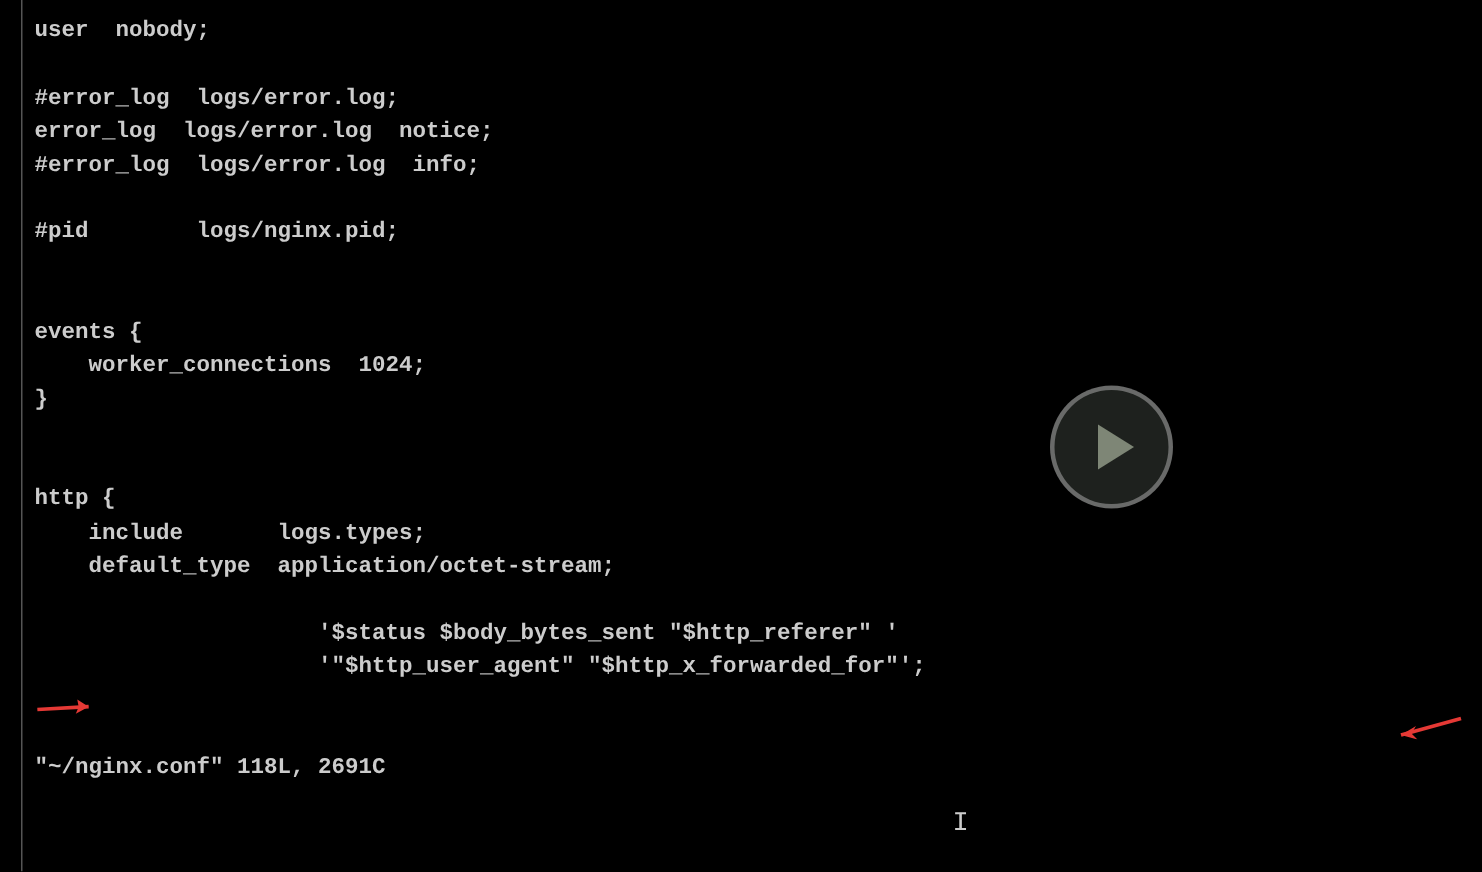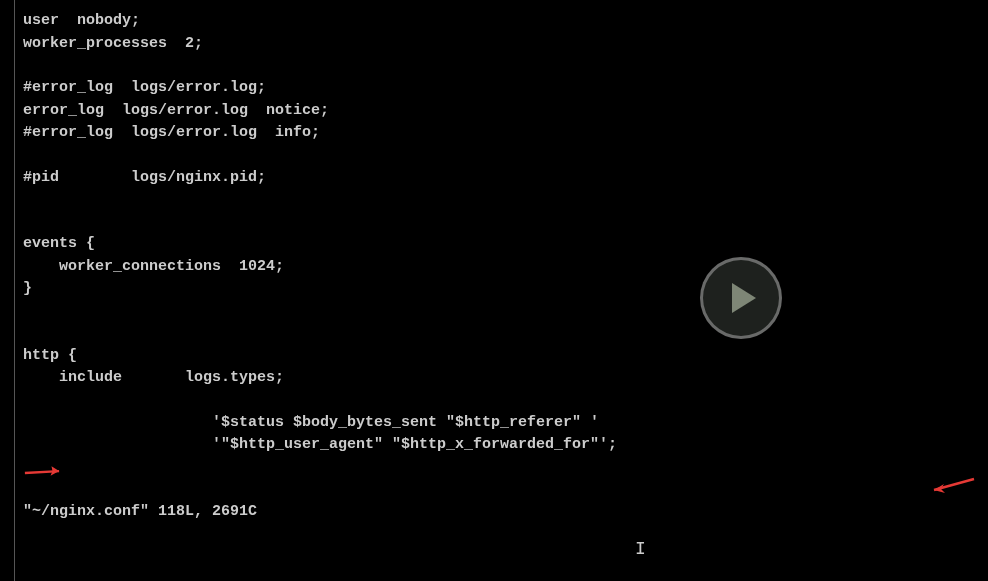--- a/index.html
+++ b/index.html
@@ -77,36 +77,36 @@
       color: #cccccc;
       font-size: 18px;
     }
   </style>
 </head>
 <body>
 
 <div class="terminal">
   <div id="code-lines">
       <div class="line">user  nobody;</div>
-      <div class="line">worker_processes  2;</div>
       <div class="line"></div>
       <div class="line">#error_log  logs/error.log;</div>
       <div class="line">error_log  logs/error.log  notice;</div>
       <div class="line">#error_log  logs/error.log  info;</div>
       <div class="line"></div>
       <div class="line">#pid        logs/nginx.pid;</div>
       <div class="line"></div>
       <div class="line"></div>
       <div class="line">events {</div>
       <div class="line">    worker_connections  1024;</div>
       <div class="line">}</div>
       <div class="line"></div>
       <div class="line"></div>
       <div class="line">http {</div>
       <div class="line">    include       logs.types;</div>
+      <div class="line">    default_type  application/octet-stream;</div>
       <div class="line"></div>
       <div class="line">                     '$status $body_bytes_sent "$http_referer" '</div>
       <div class="line">                     '"$http_user_agent" "$http_x_forwarded_for"';</div>
       <div class="line"></div>
       <div class="line"></div>
       <div class="line">"~/nginx.conf" 118L, 2691C</div>
     </div>
 </div>
 
 <div class="play-button">

